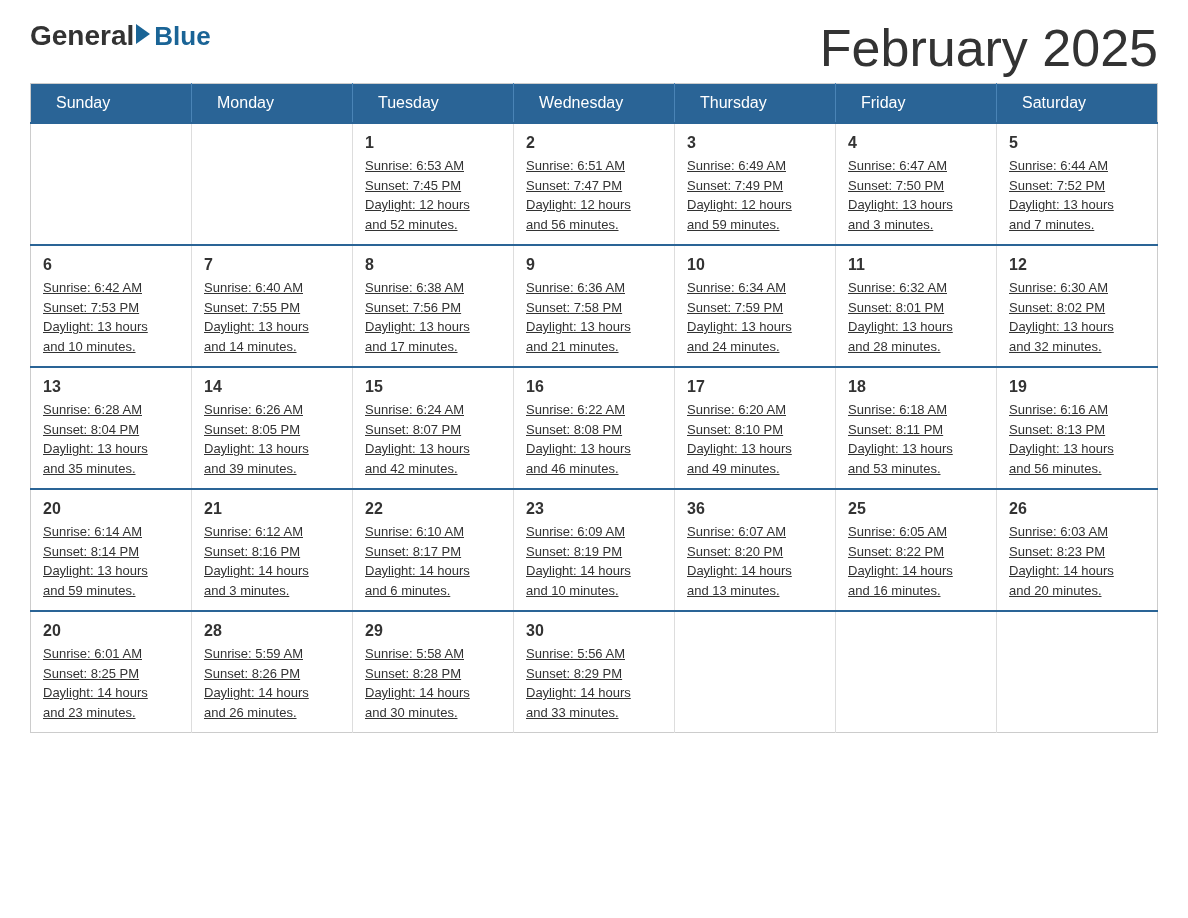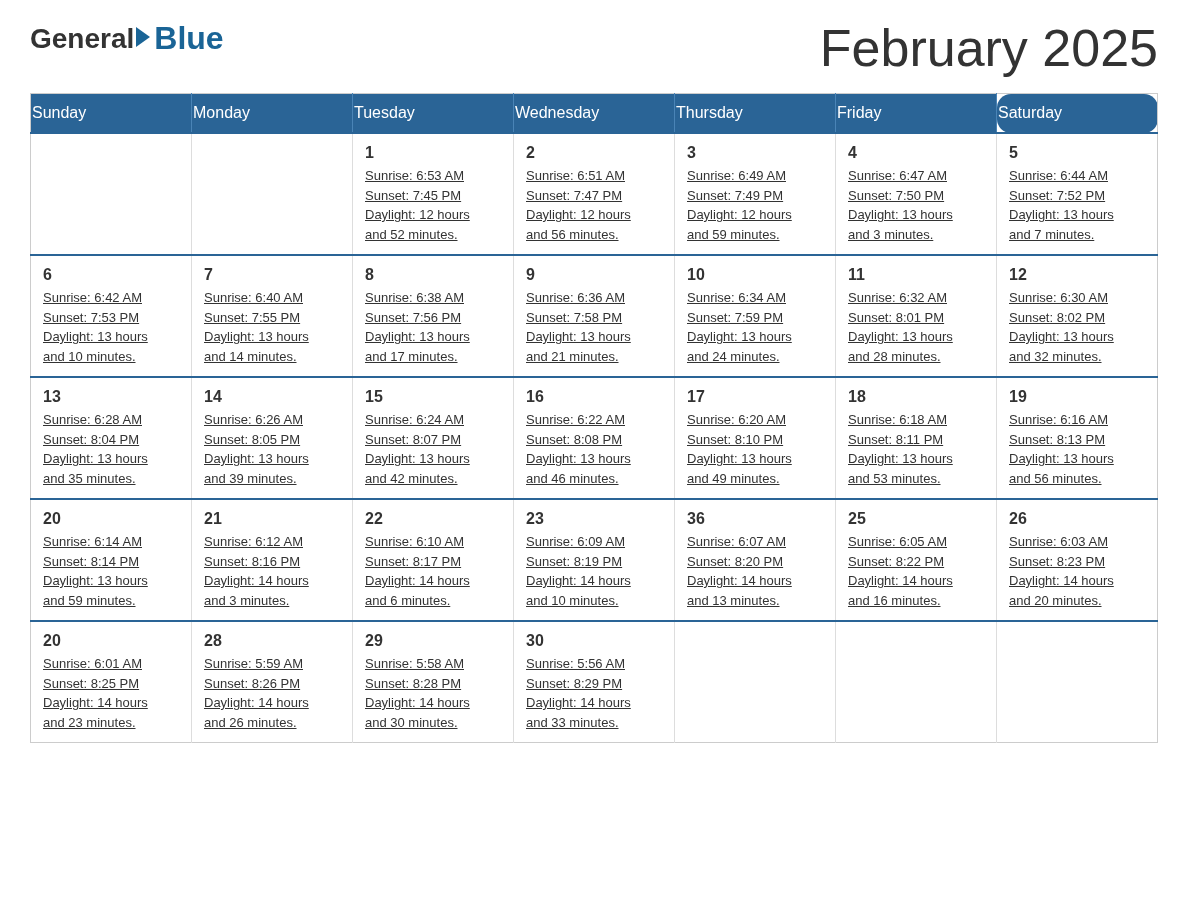--- a/index.html
+++ b/index.html
@@ -7,21 +7,21 @@
       font-family: Arial, sans-serif;
       background: #fff;
       width: 1188px;
       min-height: 918px;
       padding: 20px 30px;
     }
     .header {
       display: flex;
       justify-content: space-between;
       align-items: flex-start;
-      margin-bottom: 16px;
+      margin-bottom: 6px;
     }
     .logo {
       display: flex;
       flex-direction: column;
       align-items: flex-start;
     }
     .logo-text {
       display: flex;
       align-items: center;
     }
@@ -33,21 +33,21 @@
     .logo-arrow {
       width: 0;
       height: 0;
       border-left: 14px solid #1a6496;
       border-top: 10px solid transparent;
       border-bottom: 10px solid transparent;
       margin-left: 2px;
       margin-top: -4px;
     }
     .logo-blue {
-      font-size: 32px;
+      font-size: 26px;
       font-weight: bold;
       color: #1a6496;
       margin-left: 4px;
     }
     .title-section {
       text-align: right;
     }
     .month-title {
       font-size: 52px;
       font-weight: normal;
@@ -64,27 +64,26 @@
       border-collapse: collapse;
       border: 1px solid #ccc;
     }
     .calendar thead tr {
       background-color: #2a6496;
     }
     .calendar thead th {
       color: #fff;
       font-size: 16px;
       font-weight: normal;
-      padding: 10px 1px;
+      padding: 10px 25px;
       text-align: left;
       border-right: 1px solid #4a84b6;
     }
     .calendar thead th:last-child {
       border-right: none;
-      border-radius: 14px;
     }
     .calendar tbody tr {
       border-top: 2px solid #2a6496;
     }
     .calendar tbody td {
       vertical-align: top;
       padding: 10px 12px;
       border-right: 1px solid #ddd;
       width: 14.28%;
       min-height: 100px;

